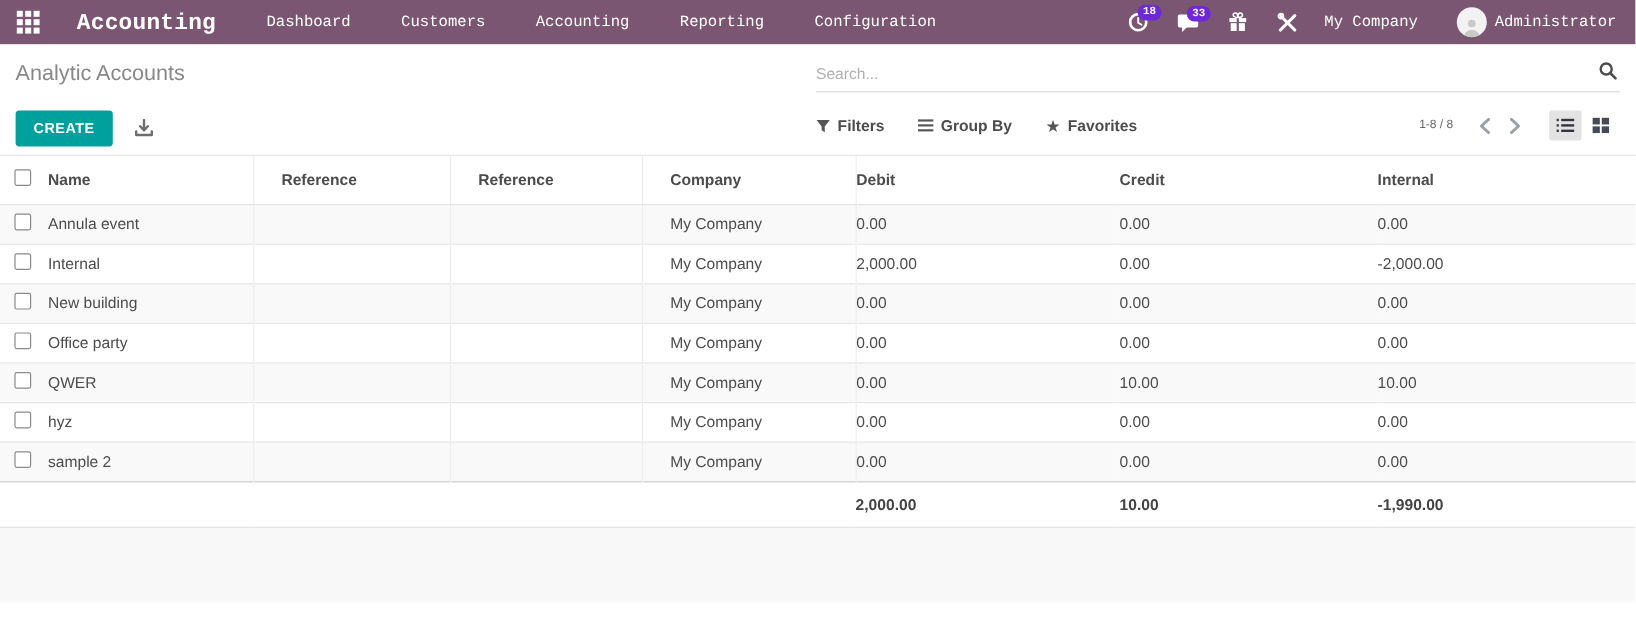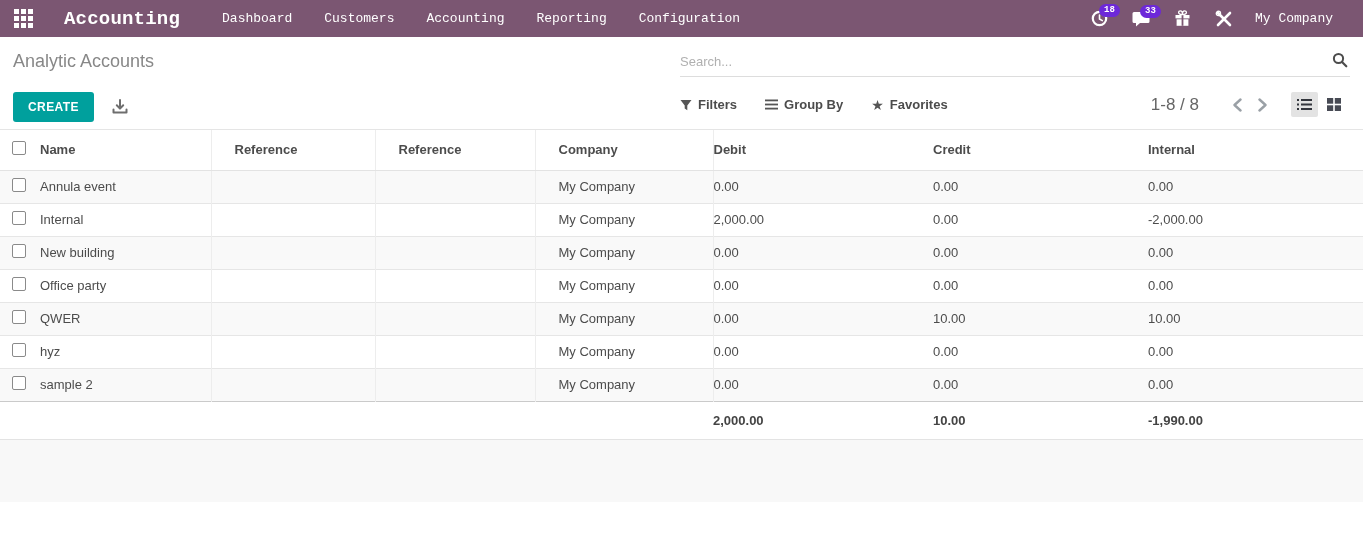--- a/index.html
+++ b/index.html
@@ -6,21 +6,21 @@
   html,body { width:1363px; height:533px; overflow:hidden; background:#fff;
     font-family:"Liberation Sans","DejaVu Sans",sans-serif; color:#4c4c4c; }
 
   
   .navbar { height:37px; background:#7b5672; display:flex; align-items:center;
     color:#fff; font-size:13px; padding:0 16px 0 0;font-family:Liberation Mono, monospace; }
   .apps-btn { width:46px; height:37px; display:flex; align-items:center; justify-content:center; cursor:pointer; }
   .apps-grid { display:grid; grid-template-columns:repeat(3,5px); grid-template-rows:repeat(3,5px); gap:2px; }
   .apps-grid i { background:#fff; display:block; }
   .app-name { font-size:19px; font-weight:700; margin:0 26px 0 18px; letter-spacing:.2px; }
-  .menu-bar { display:flex; align-items:flex-start; height:37px; }
+  .menu-bar { display:flex; align-items:flex-start; height:37px;gap:10px; }
   .menu-item { padding:0 16px; line-height:37px; cursor:pointer; white-space:nowrap; }
   .nav-right { margin-left:auto; display:flex; align-items:center; gap:4px; }
   .nav-icon-btn { position:relative; padding:4px 10px; display:flex; align-items:center; cursor:pointer; }
   .nav-icon-btn svg { display:block; }
   .badge { position:absolute; top:-2px; left:18px; background:#6d28d9; color:#fff;
     font-size:9px; font-weight:700; border-radius:8px; padding:1px 5px; line-height:11px; }
   .company-name { padding:0 14px 0 8px; cursor:pointer; }
   .user-menu { display:flex; align-items:center; gap:7px; cursor:pointer; padding-left:14px; }
   .avatar { width:25px; height:25px; border-radius:50%; background:#f2f2f2; overflow:hidden;
     display:flex; align-items:flex-end; justify-content:center; }
@@ -40,21 +40,21 @@
     padding:8px 15px; border-radius:3px; cursor:pointer; letter-spacing:.4px; font-family:inherit; }
   .export-btn { color:#6e6e6e; cursor:pointer; display:flex; }
 
   .filter-bar { position:absolute; left:680px; top:60px; display:flex; align-items:center; gap:28px;
     font-size:13px; font-weight:600; color:#4c4c4c; }
   .filter-item { display:flex; align-items:center; gap:6px; cursor:pointer; }
   .filter-item svg, .filter-item .star { color:#555; }
   .star { font-size:14px; line-height:1; }
 
   .pager-area { position:absolute; right:16px; top:55px; display:flex; align-items:center; }
-  .pager-text { font-size:17px; color:#666; margin-right:26px; }
+  .pager-text { font-size:10px; color:#666; margin-right:14px; }
   .pager-btn { color:#9aa0a6; padding:4px 7px; cursor:pointer; display:flex; }
   .view-switch { display:flex; margin-left:16px; gap:2px; }
   .view-btn { width:27px; height:25px; display:flex; align-items:center; justify-content:center;
     border-radius:2px; cursor:pointer; color:#474a54; }
   .view-btn.active { background:#e3e3e3; color:#33363d; }
 
   
   table { width:1363px; border-collapse:collapse; table-layout:fixed; font-size:13px; }
   thead th { font-weight:700; text-align:left; height:40px; vertical-align:middle; color:#4c4c4c;
     border-bottom:1px solid #e3e3e3; background:#fff; }
@@ -125,20 +125,29 @@
       </svg>
     </div>
     <div class="nav-icon-btn">
       <svg width="18" height="18" viewBox="0 0 18 18">
         <path d="M3 3l12 12" stroke="#fff" stroke-width="2.6" stroke-linecap="round"></path>
         <path d="M15 3L3 15" stroke="#fff" stroke-width="2.6" stroke-linecap="round"></path>
         <circle cx="3.4" cy="3.4" r="2.1" fill="none" stroke="#fff" stroke-width="1.4"></circle>
       </svg>
     </div>
     <div class="company-name">My Company</div>
+    <div class="user-menu">
+      <span class="avatar">
+        <svg width="17" height="17" viewBox="0 0 17 17">
+          <circle cx="8.5" cy="5.6" r="3.2" fill="#c9c9c9"></circle>
+          <path d="M1.8 17c.5-4 3.3-6 6.7-6s6.2 2 6.7 6z" fill="#c9c9c9"></path>
+        </svg>
+      </span>
+      <span>Administrator</span>
+    </div>
   </div>
 </div>
 
 <div class="control-panel">
   <div class="page-title">Analytic Accounts</div>
 
   <div class="search-wrap">
     <input class="search-input" type="text" placeholder="Search..." style="">
     <span class="search-icon">
       <svg width="16" height="16" viewBox="0 0 16 16">

